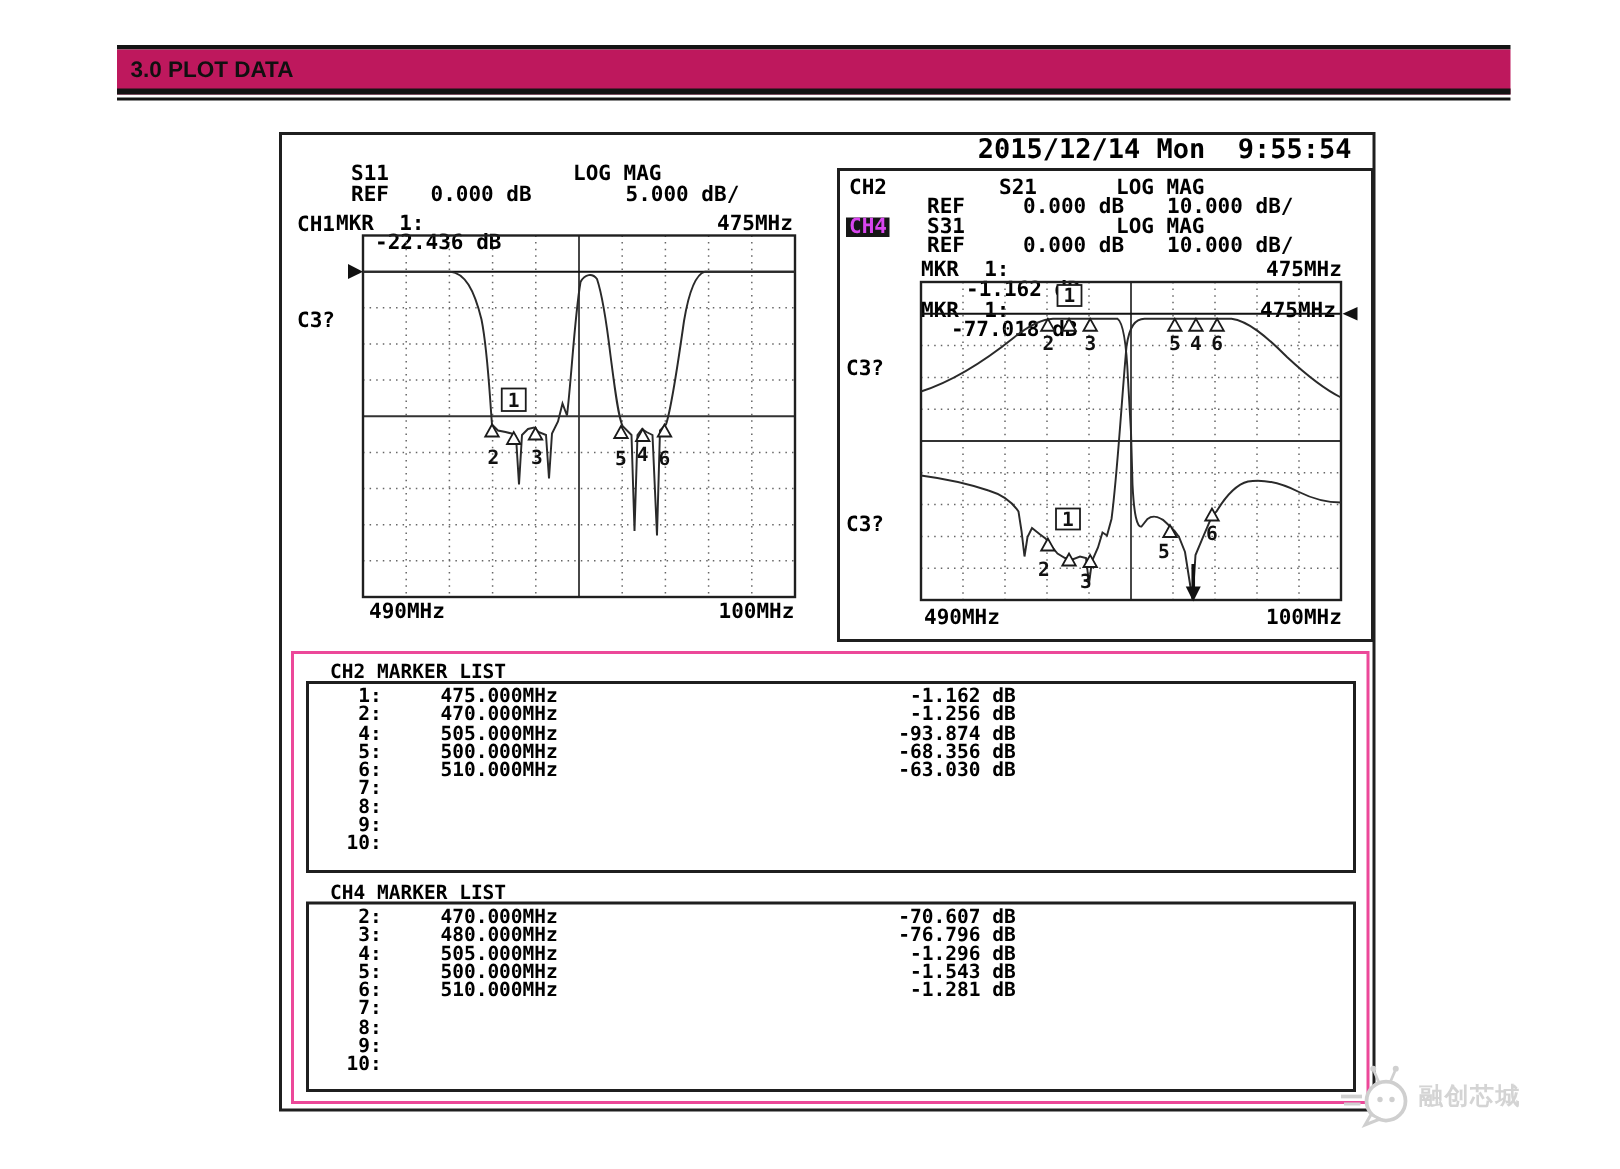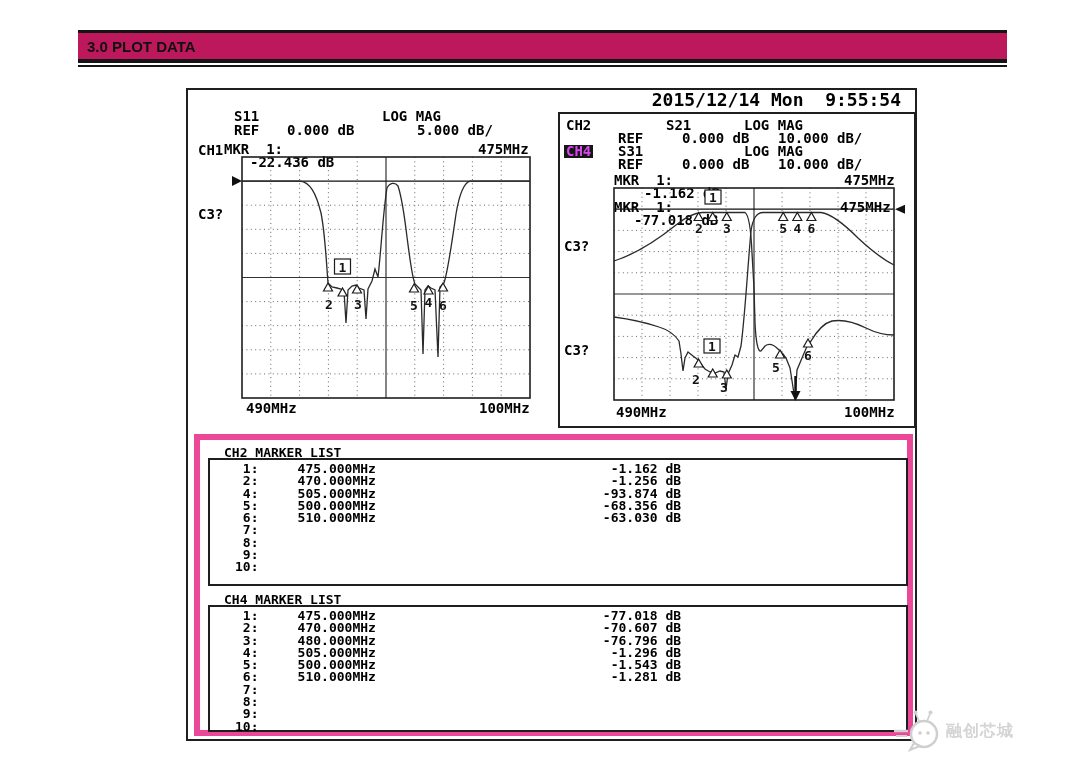--- a/index.html
+++ b/index.html
@@ -23,21 +23,21 @@
   .t18{font-size:18px;line-height:17px;}
   .chip{background:#161616;color:#d946ef;padding:0 2px;}
 
   .rightbox{position:absolute;left:370px;top:22px;width:358px;height:316px;
             border:2px solid #1f1f1f;box-sizing:border-box;background:#fff;}
 
   svg{overflow:visible;}
 
   
   .mlist-outer{position:absolute;left:6px;top:344px;width:719px;height:302px;
-               border:6px solid #ec4899;box-sizing:border-box;}
+               border:2px solid #ec4899;box-sizing:border-box;}
   .mlist{position:absolute;left:8px;width:700px;border:2px solid #1f1f1f;box-sizing:border-box;}
   .mlist-legend{position:absolute;left:14px;top:-15px;font-size:13px;}
   .mlist-rows{padding:3px 0 0 25px;}
   .mlist-row{font-size:13px;line-height:12.3px;height:12.3px;}
 
   
   .wm{position:absolute;right:66px;bottom:26px;display:flex;align-items:center;color:#d2d2d2;}
   .wm-text{font-family:"Liberation Sans",sans-serif;font-weight:bold;font-size:16px;color:#d4d4d4;letter-spacing:1px;}
 </style>
 </head>
@@ -221,21 +221,20 @@
         <div class="mlist-row mono"> 7:</div>
         <div class="mlist-row mono"> 8:</div>
         <div class="mlist-row mono"> 9:</div>
         <div class="mlist-row mono">10:</div>
       </div>
     </div>
 
     <div class="mlist" style="top:165px;height:127px;">
       <div class="mlist-legend mono">CH4 MARKER LIST</div>
       <div class="mlist-rows">
-        <div class="mlist-row mono"> 1:     475.000MHz                             -77.018 dB</div>
         <div class="mlist-row mono"> 2:     470.000MHz                             -70.607 dB</div>
         <div class="mlist-row mono"> 3:     480.000MHz                             -76.796 dB</div>
         <div class="mlist-row mono"> 4:     505.000MHz                              -1.296 dB</div>
         <div class="mlist-row mono"> 5:     500.000MHz                              -1.543 dB</div>
         <div class="mlist-row mono"> 6:     510.000MHz                              -1.281 dB</div>
         <div class="mlist-row mono"> 7:</div>
         <div class="mlist-row mono"> 8:</div>
         <div class="mlist-row mono"> 9:</div>
         <div class="mlist-row mono">10:</div>
       </div>

